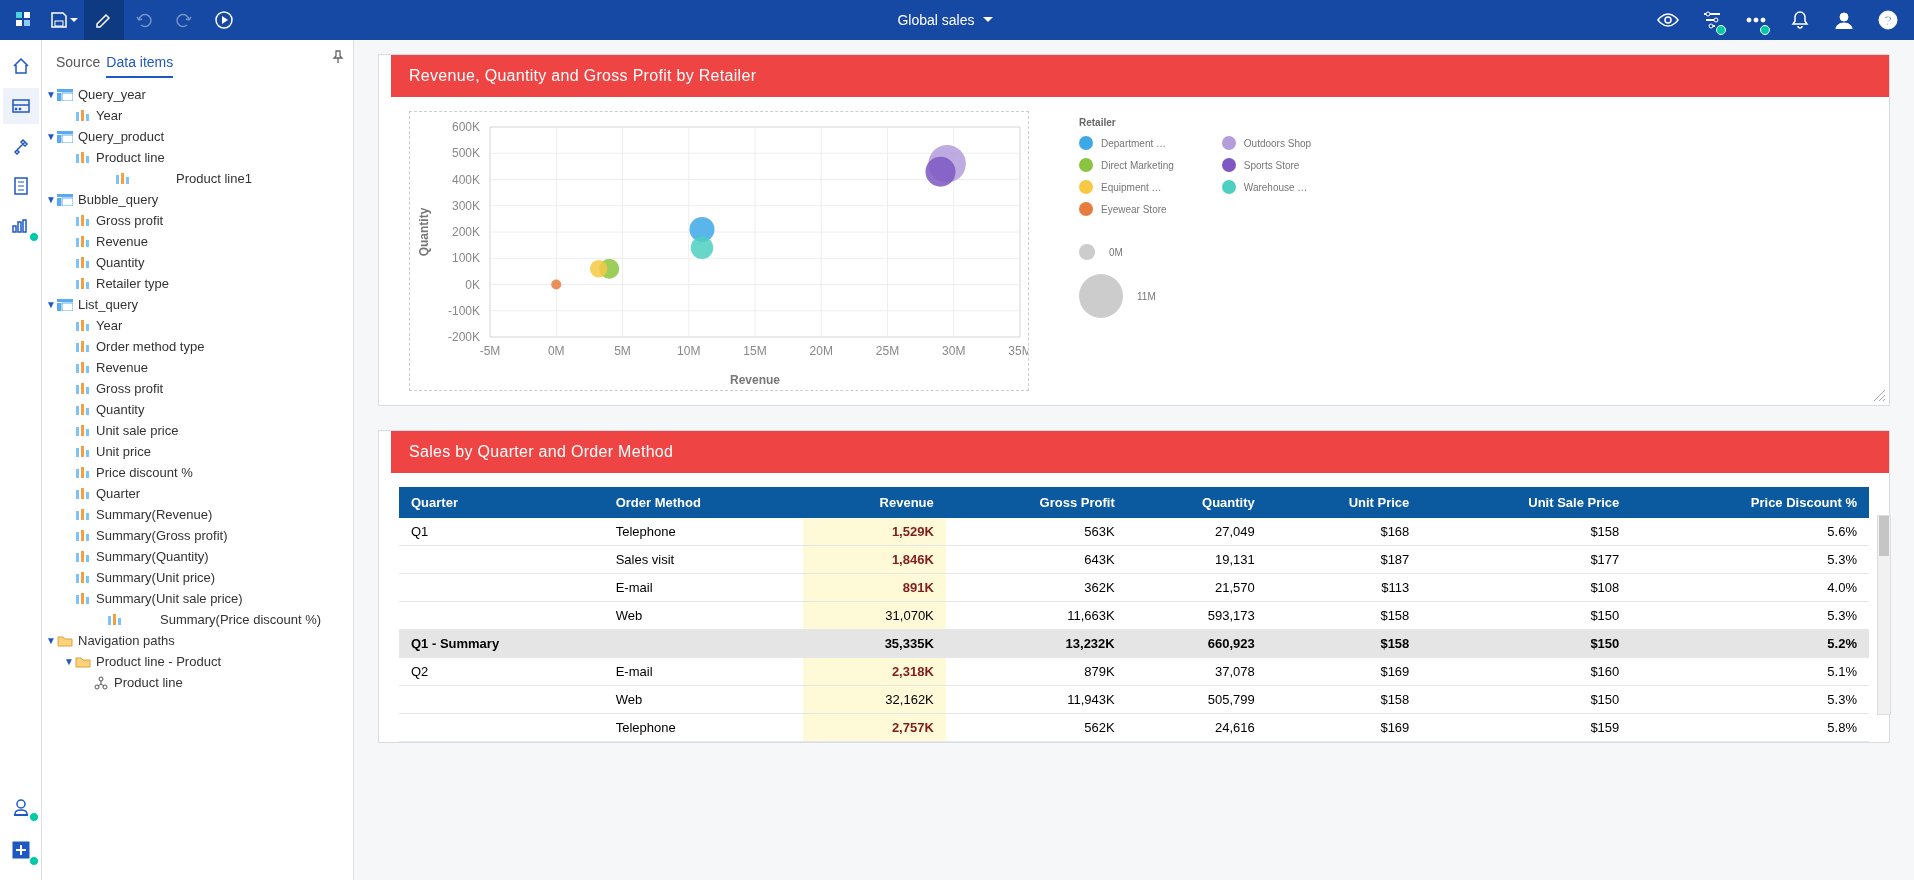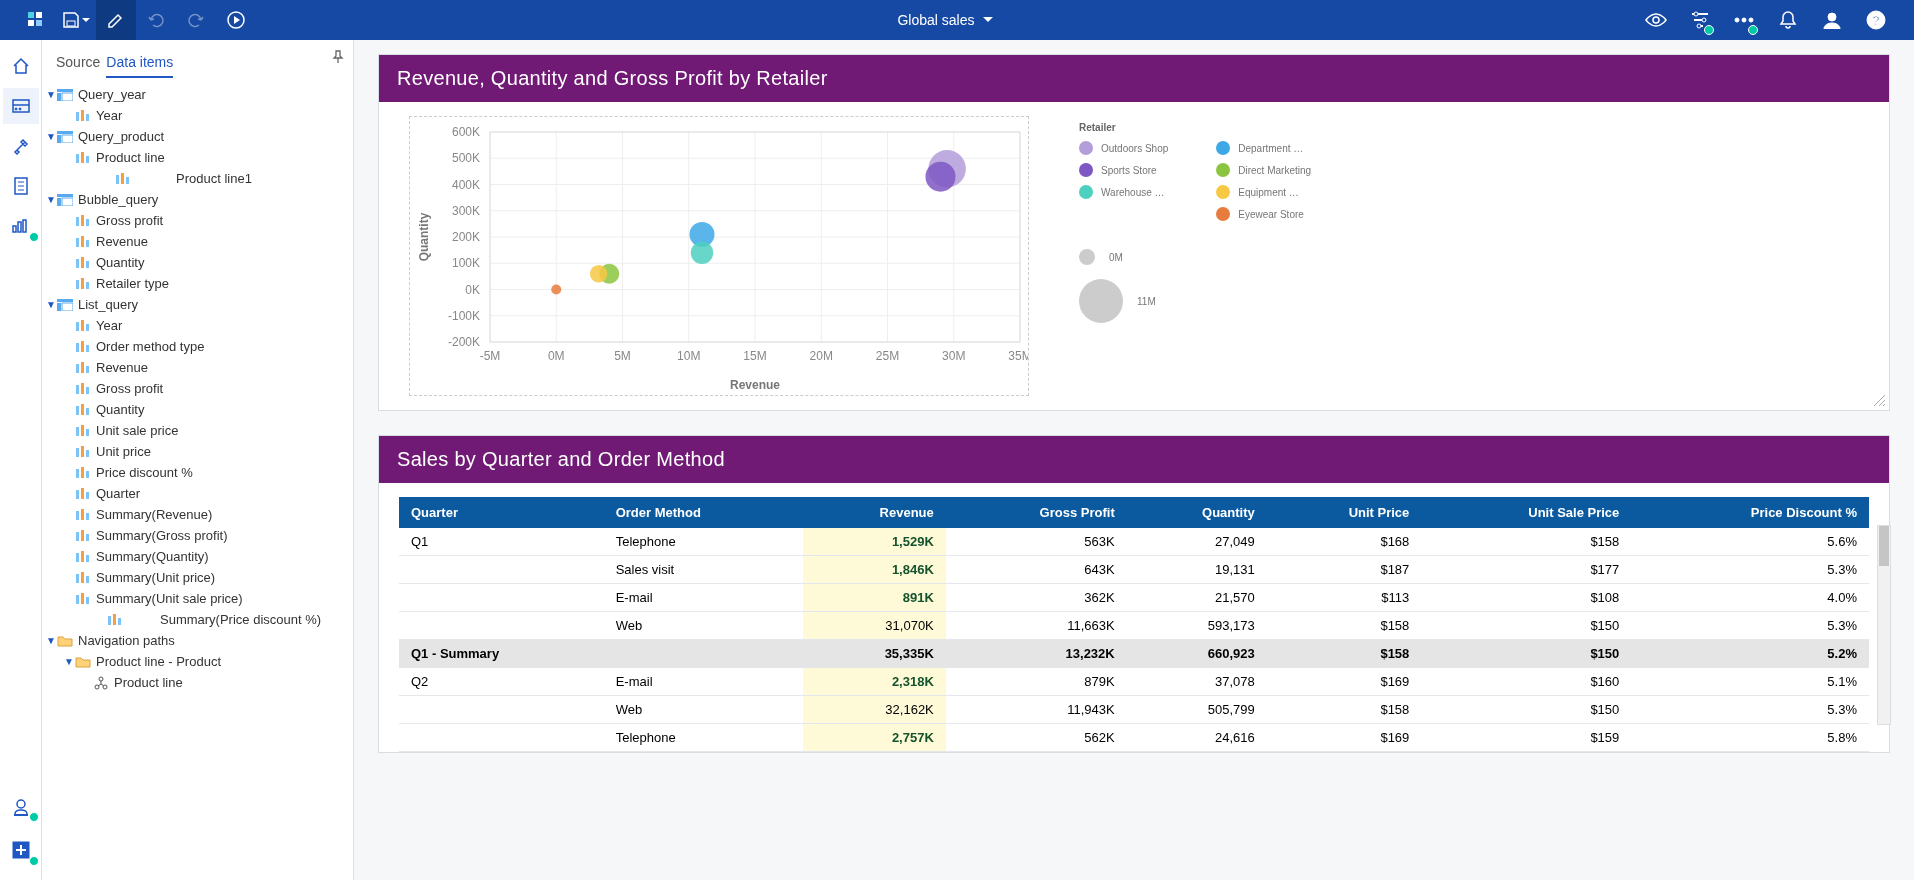--- a/index.html
+++ b/index.html
@@ -1,19 +1,19 @@
 <!DOCTYPE html>
 <html><head>
 <meta charset="utf-8">
 <style>
 * { margin: 0; padding: 0; box-sizing: border-box; font-family: Arial, Helvetica, sans-serif; }
 body { background: #fff; overflow: hidden; width: 1914px; height: 880px; }
 
 
-.topbar { height: 40px; background: #1649a3; display: flex; align-items: center; padding: 0 16px; color: #fff; }
+.topbar { height: 40px; background: #1649a3; display: flex; align-items: center; padding: 0 4px; color: #fff; }
 .topbar-left, .topbar-right { display: flex; align-items: center; gap: 0; }
 .topbar-center { flex: 1; display: flex; justify-content: center; align-items: center; gap: 8px; font-size: 14px; }
 .tb-btn { width: 40px; height: 40px; display: flex; align-items: center; justify-content: center; cursor: pointer; }
 .tb-btn.active { background: #0e3a82; }
 .tb-btn svg { fill: #fff; }
 .tb-disabled { opacity: 0.4; }
 .tb-right-btn { width: 44px; height: 40px; display:flex; align-items:center; justify-content:center; cursor:pointer; position:relative; }
 .tb-right-btn svg { fill: #fff; stroke: #fff; }
 .badge-dot { position:absolute; bottom:5px; right:8px; width:10px; height:10px; border-radius:50%; background:#00c9a7; border:1px solid #fff; }
 
@@ -34,42 +34,42 @@
 .tab.active { color:#1f57c3; border-bottom:2px solid #1f57c3; font-weight:500; }
 .tree { flex:1; overflow:auto; padding:6px 4px 0 0; font-size:13px; color:#333; }
 .tree-row { display:flex; align-items:center; height:21px; cursor:pointer; white-space:nowrap; }
 .twisty { width:10px; display:inline-flex; justify-content:center; color:#1f57c3; font-size:10px; }
 .node-icon { width:18px; height:14px; display:inline-flex; align-items:center; justify-content:center; margin-right:4px; }
 .folder-icon { fill:#ffd27a; stroke:#d9a441; }
 
 
 .main { position:absolute; top:40px; left:354px; right:0; bottom:0; background:#f6f7f9; overflow:auto; padding:14px 24px; }
 .card { background:#fff; border:1px solid #d8dde3; margin-bottom:24px; }
-.card-header { background:#701a75; color:#fff; padding:12px 18px; font-size:20px; font-weight:400; letter-spacing:0.3px; }
+.card-header { background:#ef4444; color:#fff; padding:12px 18px; font-size:16px; font-weight:400; letter-spacing:0.3px;margin-left:12px; }
 .card-body { padding:14px 20px; position:relative; }
 
 
 .chart-wrap { display:flex; }
 .chart-svg { flex:0 0 auto; }
 .legend { padding:6px 0 0 50px; font-size:10px; color:#767676; }
 .legend-title { font-weight:bold; color:#666; margin-bottom:8px; }
 .legend-cols { display:flex; gap:48px; }
 .legend-col .leg-item { display:flex; align-items:center; gap:8px; margin-bottom:8px; white-space:nowrap; }
 .leg-sw { width:14px; height:14px; border-radius:50%; flex-shrink:0; }
 .size-legend { margin-top:20px; }
 .size-item { display:flex; align-items:center; gap:14px; margin-bottom:14px; color:#777; }
 .resize-handle { position:absolute; right:4px; bottom:4px; width:14px; height:14px; }
 
 
 .data-table { width:100%; border-collapse:collapse; font-size:13px; }
 .data-table th { background:#0b5aa0; color:#fff; text-align:left; padding:8px 12px; font-weight:600; }
 .data-table th.num, .data-table td.num { text-align:right; }
 .data-table td { padding:6px 12px; border-bottom:1px solid #e4e7eb; }
 .rev-col { background:#fef9d6; }
-.rev-red { color:#14532d; font-weight:bold;margin-left:12px; }
+.rev-red { color:#7f1d1d; font-weight:bold;margin-left:12px; }
 .summary-row td { background:#e5e5e5; font-weight:bold; }
 .table-container { position:relative; padding:14px 20px 0 20px; }
 .scrollbar-track { position:absolute; right:-2px; top:42px; width:14px; height:200px; background:#f1f1f1; border:1px solid #ddd; }
 .scrollbar-thumb { position:absolute; top:0; left:1px; width:10px; height:40px; background:#c5c5c5; }
 </style>
 </head>
 <body>
 
 <div class="topbar">
   <div class="topbar-left">
@@ -596,50 +596,50 @@
             <circle cx="530.5" cy="59.625" r="15" fill="#7e57c2" fill-opacity="0.85"></circle>
             <circle cx="292" cy="135.75" r="11.25" fill="#4dd0c0" fill-opacity="0.85"></circle>
             <text x="345" y="272" text-anchor="middle" font-size="12" font-weight="bold" fill="#777">Revenue</text>
             <text x="18" y="120" text-anchor="middle" font-size="12" font-weight="bold" fill="#777" transform="rotate(-90 18 120)">Quantity</text>
           </svg>
         <div class="legend">
           <div class="legend-title">Retailer</div>
           <div class="legend-cols" id="legend-cols">
               <div class="legend-col">
                 <div class="leg-item">
-                  <span class="leg-sw" style="background:#b39ddb"></span>
-                  <span>Outdoors Shop</span>
-                </div>
-                <div class="leg-item">
-                  <span class="leg-sw" style="background:#7e57c2"></span>
-                  <span>Sports Store</span>
-                </div>
-                <div class="leg-item">
-                  <span class="leg-sw" style="background:#4dd0c0"></span>
-                  <span>Warehouse …</span>
-                </div>
-              </div>
-              <div class="legend-col">
-                <div class="leg-item">
                   <span class="leg-sw" style="background:#3da8e6"></span>
                   <span>Department …</span>
                 </div>
                 <div class="leg-item">
                   <span class="leg-sw" style="background:#8bc53f"></span>
                   <span>Direct Marketing</span>
                 </div>
                 <div class="leg-item">
                   <span class="leg-sw" style="background:#f7c844"></span>
                   <span>Equipment …</span>
                 </div>
                 <div class="leg-item">
                   <span class="leg-sw" style="background:#e87c3e"></span>
                   <span>Eyewear Store</span>
                 </div>
               </div>
+              <div class="legend-col">
+                <div class="leg-item">
+                  <span class="leg-sw" style="background:#b39ddb"></span>
+                  <span>Outdoors Shop</span>
+                </div>
+                <div class="leg-item">
+                  <span class="leg-sw" style="background:#7e57c2"></span>
+                  <span>Sports Store</span>
+                </div>
+                <div class="leg-item">
+                  <span class="leg-sw" style="background:#4dd0c0"></span>
+                  <span>Warehouse …</span>
+                </div>
+              </div>
             </div>
           <div class="size-legend" id="size-legend">
               <div class="size-item">
                 <span style="width:16px;height:16px;border-radius:50%;background:#ccc;display:inline-block"></span>
                 <span>0M</span>
               </div>
               <div class="size-item">
                 <span style="width:44px;height:44px;border-radius:50%;background:#ccc;display:inline-block"></span>
                 <span>11M</span>
               </div>

